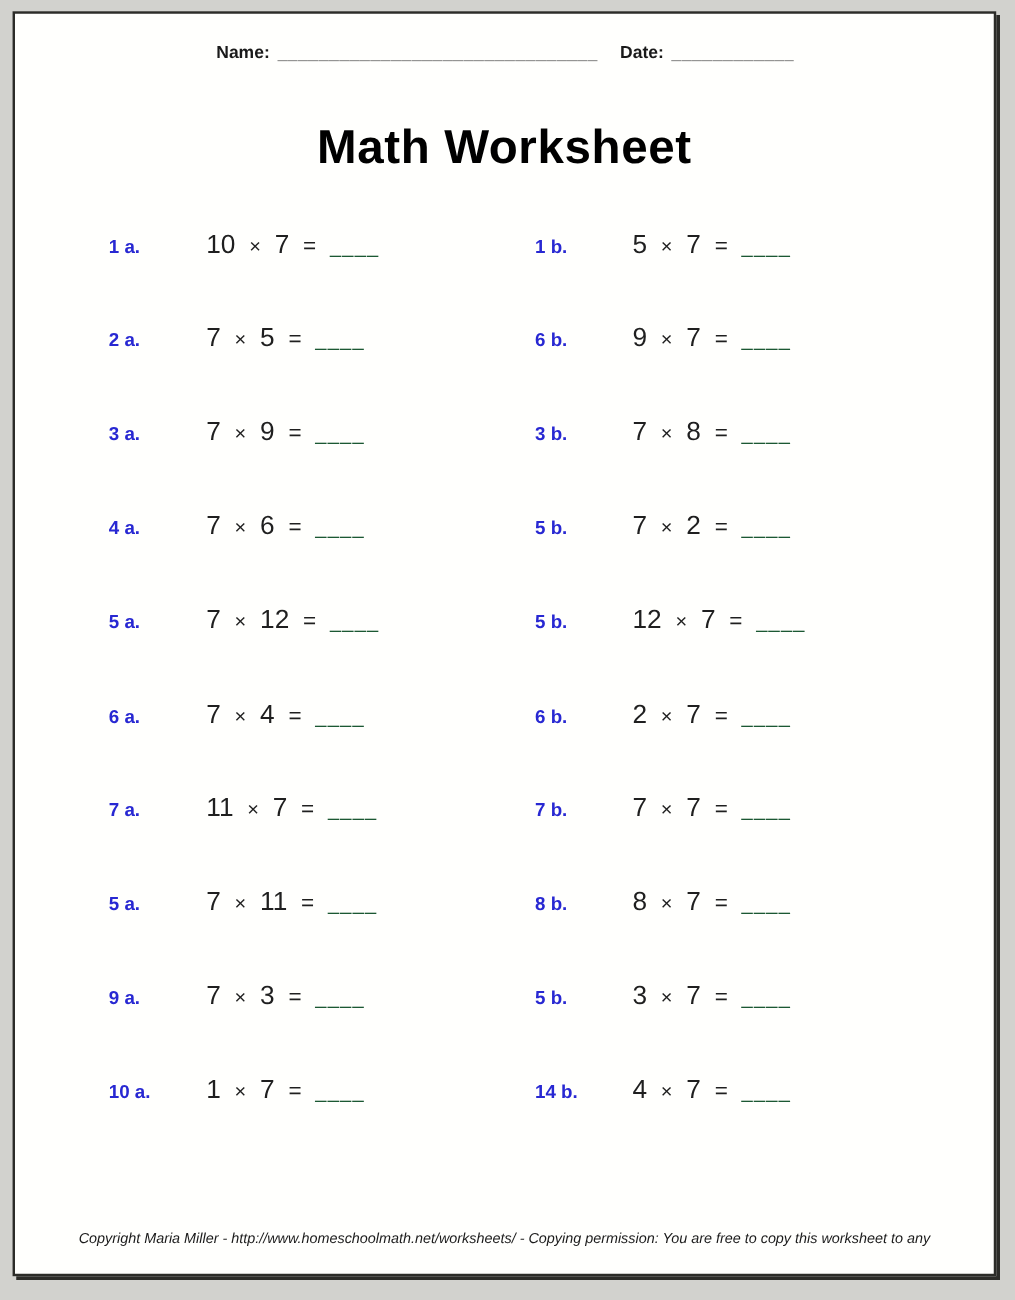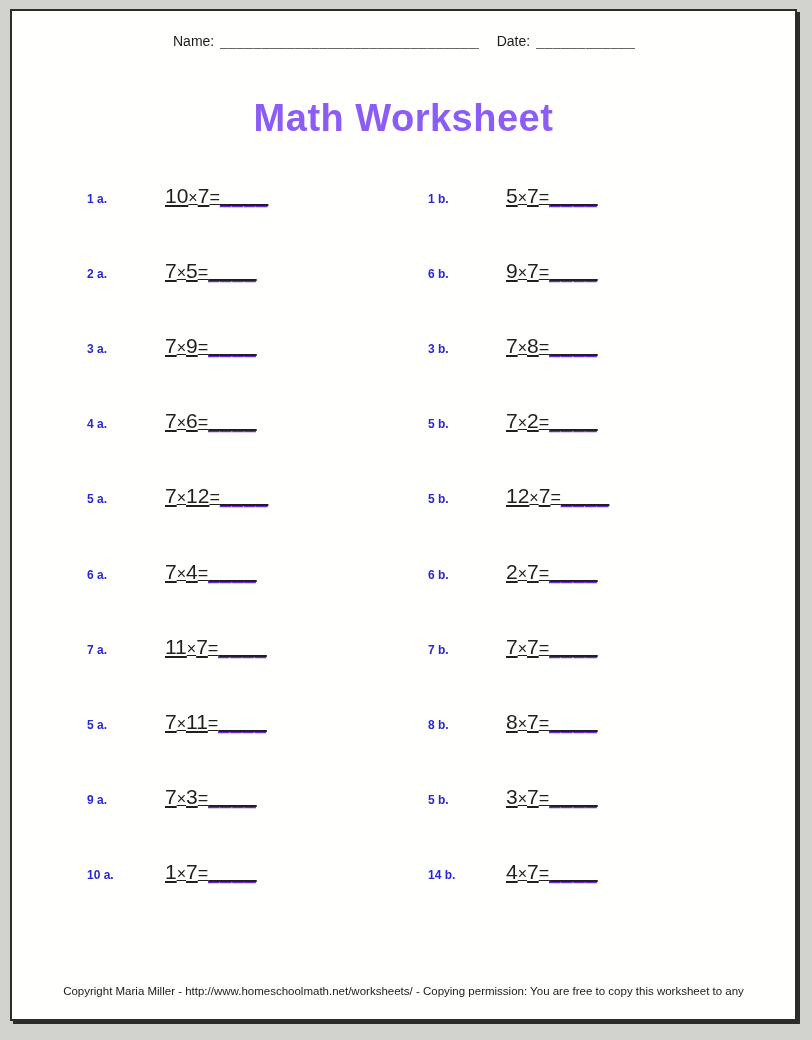--- a/index.html
+++ b/index.html
@@ -30,86 +30,87 @@
     position: absolute;
     left: 161px;
     right: 160px;
     top: 22px;
     display: flex;
     align-items: baseline;
     white-space: nowrap;
     font-size: 14px;
   }
   .hdr-label {
-    font-weight: normal;
+    font-weight: bold;
     color: #1a1a1a;
     margin-right: 6px;
   }
   .hdr-line {
     color: #5d5d5d;
     font-size: 14px;
     letter-spacing: 0.5px;
     overflow: hidden;
   }
   .date-label { margin-left: 18px; }
 
   
   .title {
     position: absolute;
     top: 86px;
     left: 0;
     width: 100%;
     text-align: center;
     font-size: 38px;
     font-weight: bold;
-    color: #8b5cf6;
+    color: #000000;
     letter-spacing: 0.5px;
   }
 
   
   .problems {
     position: absolute;
     left: 75px;
     top: 147px;
     right: 18px;
     display: grid;
     grid-template-columns: 341px 1fr;
     grid-auto-rows: 75.2px;
     align-items: center;
   }
   .cell {
     display: flex;
     align-items: baseline;
   }
   .plabel {
     flex: 0 0 78px;
-    font-size: 12px;
+    font-size: 15px;
     font-weight: bold;
     color: #2828d2;
     white-space: nowrap;
   }
   .expr {
     display: flex;
     align-items: baseline;
+    column-gap: 11px;
     font-size: 21px;
     color: #1f1f1f;
     white-space: nowrap;
-    text-decoration: underline;
   }
   .times { font-size: 16px; color: #1f1f1f; }
   .eq    { font-size: 18px; color: #1f1f1f; }
-  .blank { font-size: 20px; color: #6d28d9; letter-spacing: 1px; }
+  .blank { font-size: 16px; color: #14532d; letter-spacing: 1px; }
 
   
   .footer {
     position: absolute;
     top: 970px;
     left: 0;
     width: 100%;
     text-align: center;
+    font-style: italic;
     font-size: 11.5px;
     line-height: 21px;
     color: #1a1a1a;
   }
 </style>
 </head>
 <body>
 
 <div class="canvas">
   <div class="paper">

